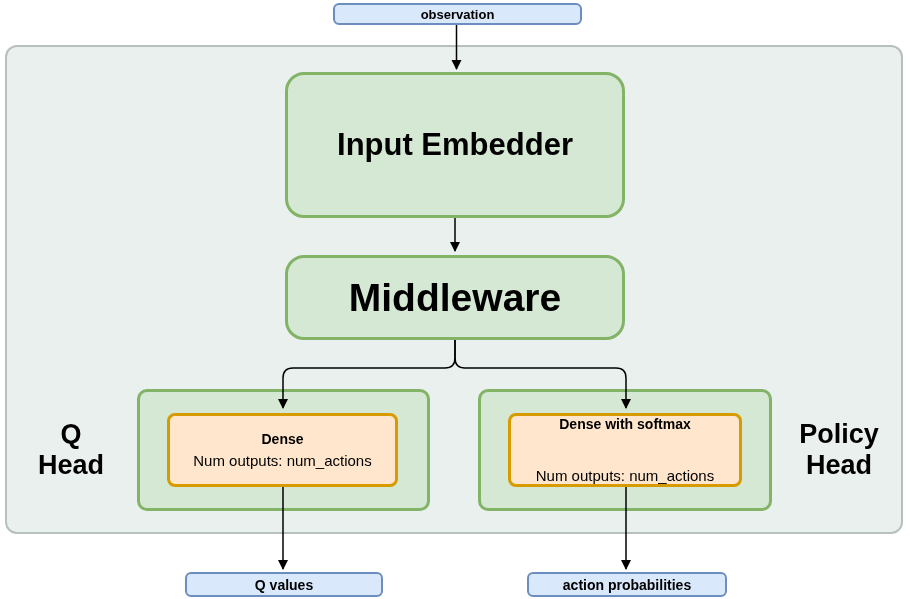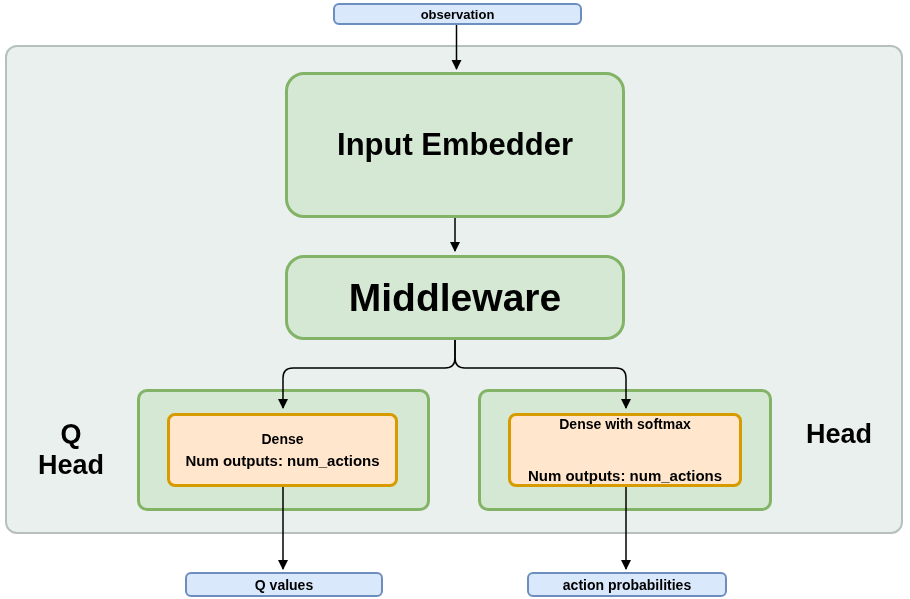--- a/index.html
+++ b/index.html
@@ -55,21 +55,21 @@
   .orange {
     background: #ffe6cc;
     border: 3px solid #d79b00;
     border-radius: 8px;
     flex-direction: column;
     gap: 6px;
   }
   .q-dense      { left: 167px; top: 413px; width: 231px; height: 74px; }
   .policy-dense { left: 508px; top: 413px; width: 234px; height: 74px; gap: 36px; }
   .dense-title    { font-weight: bold; font-size: 14px; line-height: 15px; }
-  .dense-subtitle { font-weight: bold; font-size: 15px; line-height: 16px; }
+  .dense-subtitle { font-weight: normal; font-size: 15px; line-height: 16px; }
   
   .head-label {
     position: absolute;
     font-weight: bold;
     font-size: 27px;
     line-height: 31px;
     text-align: center;
     color: #000000;
   }
   .q-head-label      { left: 21px;  top: 419px; width: 100px; }
@@ -110,20 +110,21 @@
     <div>Q</div>
     <div>Head</div>
   </div>
 
   <div class="box head-container policy-container"></div>
   <div class="box orange policy-dense">
     <span class="dense-title">Dense with softmax</span>
     <span class="dense-subtitle">Num outputs: num_actions</span>
   </div>
   <div class="head-label policy-head-label">
+    <div>Policy</div>
     <div>Head</div>
   </div>
 
   <div class="box blue aprob">
     <span>action probabilities</span>
   </div>
   <div class="box blue qval">
     <span>Q values</span>
   </div>
 

